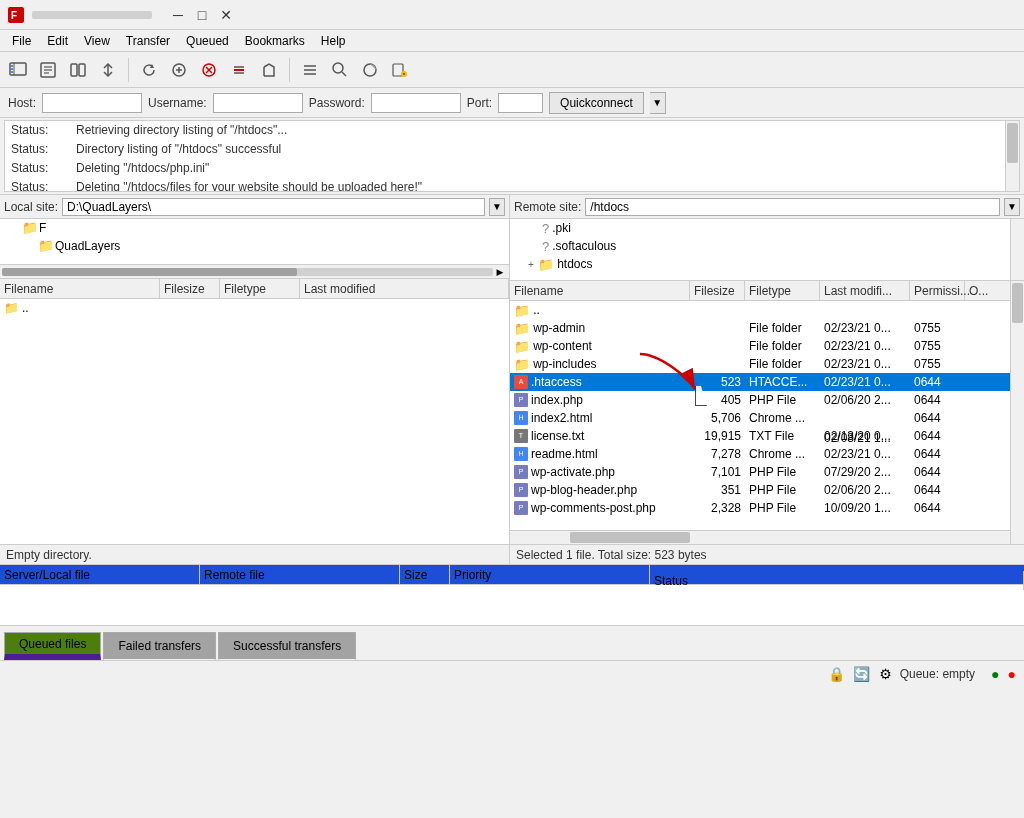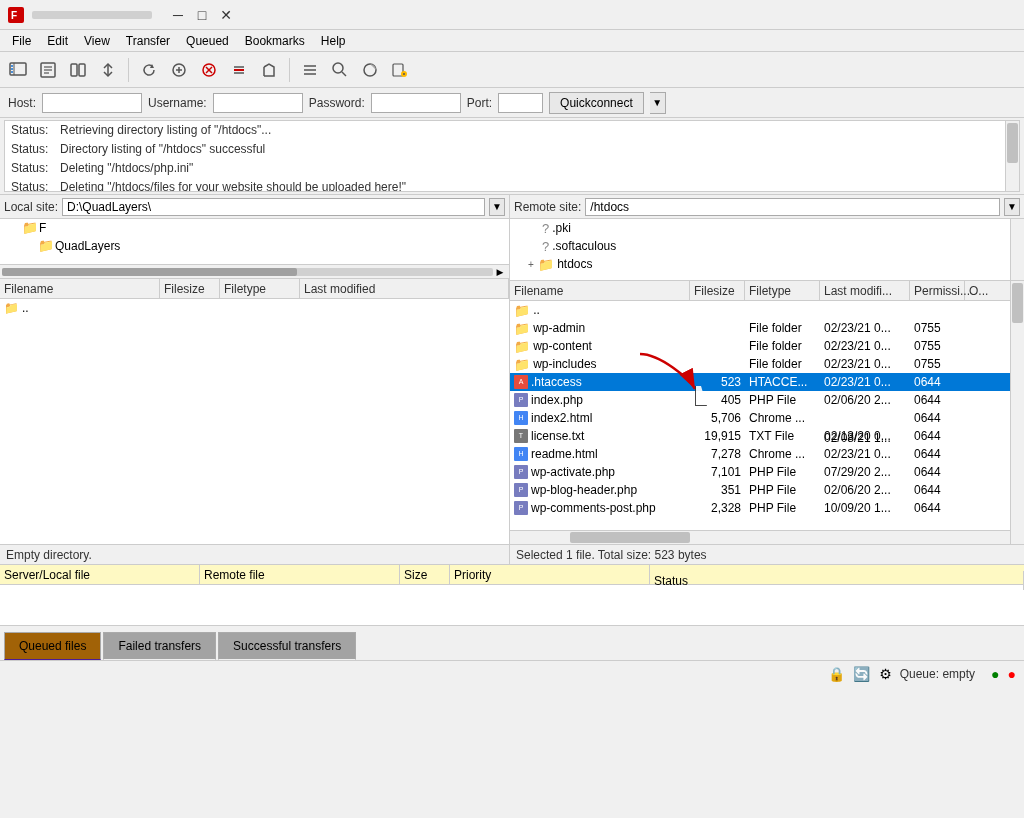--- a/index.html
+++ b/index.html
@@ -157,21 +157,21 @@
       margin: 2px 4px;
       height: 72px;
       overflow: hidden;
       position: relative;
     }
     .status-line {
       padding: 1px 6px;
       font-size: 12px;
       line-height: 17px;
       display: flex;
-      gap: 4px;
+      gap: 20px;
     }
     .status-label { color: #333; font-weight: normal; min-width: 45px; }
     .status-text { color: #333; }
 
     .panels-container {
       display: flex;
       flex: 1;
       border-top: 1px solid #ccc;
       height: 370px;
     }
@@ -316,21 +316,21 @@
 
     
     .transfer-area {
       border-top: 1px solid #ccc;
       height: 60px;
       background: white;
       position: relative;
     }
     .transfer-header {
       display: flex;
-      background: #fef9c3;
+      background: #1d4ed8;
       border-bottom: 1px solid #ccc;
       height: 20px;
       align-items: center;
     }
     .transfer-col {
       padding: 0 4px;
       font-size: 12px;
       border-right: 1px solid #ccc;
       height: 100%;
       display: flex;
@@ -356,22 +356,22 @@
       border: 1px solid #aaa;
       background: #a3a3a3;
       cursor: pointer;
       font-size: 12px;
       display: flex;
       align-items: center;
       margin-right: 2px;
       border-bottom: 1px solid #f0f0f0;
     }
     .tab.active {
-      background: #a16207;
-      border-bottom: 1px solid #4c1d95;
+      background: #4d7c0f;
+      border-bottom: 6px solid #4c1d95;
     }
 
     
     .bottom-status {
       height: 26px;
       background: #f0f0f0;
       border-top: 1px solid #ccc;
       display: flex;
       align-items: center;
       justify-content: flex-end;

